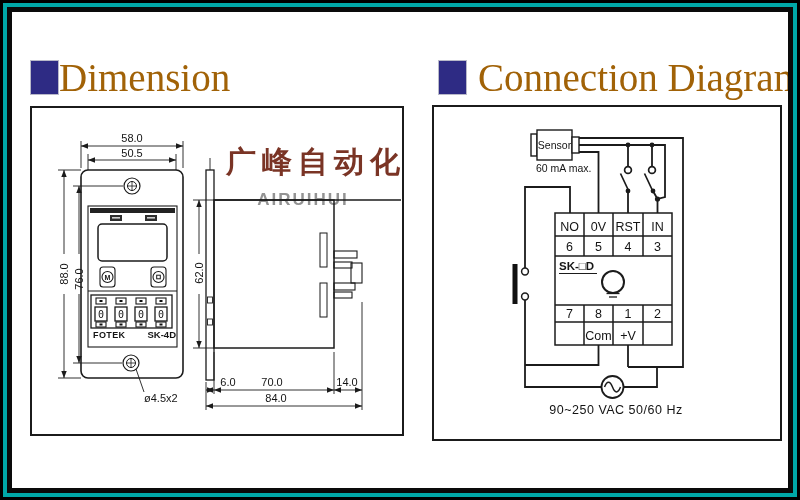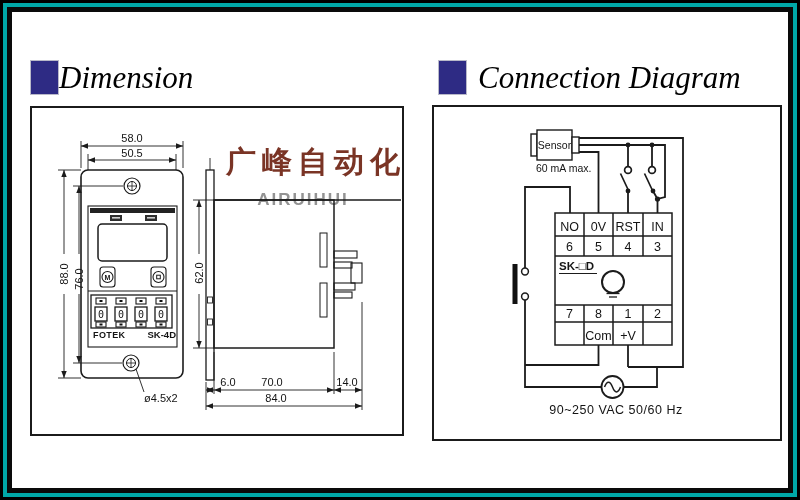--- a/index.html
+++ b/index.html
@@ -3,22 +3,22 @@
 <meta charset="utf-8">
 <style>
   html,body{margin:0;padding:0;}
   body{width:800px;height:500px;position:relative;background:#fff;overflow:hidden;
        font-family:"Liberation Sans",sans-serif;}
   
   .f1{position:absolute;inset:0;border:3px solid #000;pointer-events:none;z-index:50;}
   .f2{position:absolute;inset:3px;border:4px solid #00A9A9;pointer-events:none;z-index:50;}
   .f3{position:absolute;inset:7px;border:5px solid #0a0a0a;pointer-events:none;z-index:50;}
   .bullet{position:absolute;width:27px;height:33px;background:#2E2B84;border:1px solid #b9b9c9;}
-  .sec-title{position:absolute;font-family:"Liberation Serif",serif;font-size:31px;
-             color:#000000;white-space:nowrap;line-height:36px;font-style:italic;}
+  .sec-title{position:absolute;font-family:"Liberation Serif",serif;font-size:39px;
+             color:#a16207;white-space:nowrap;line-height:36px;}
   svg{position:absolute;left:0;top:0;}
   svg text{font-family:"Liberation Sans",sans-serif;fill:#141414;}
   .dim{font-size:11px;}
   .lbl{font-size:10.5px;}
   .term{font-size:12.5px;}
   .pnum{font-size:12.5px;}
   .brand{font-size:9px;font-weight:900;letter-spacing:.4px;}
   .model{font-size:9.5px;font-weight:bold;}
   .digit{font-size:10px;font-family:"DejaVu Sans Mono",monospace;}
   .cn{font-size:30px;font-weight:600;letter-spacing:6px;fill:#7A3425;

